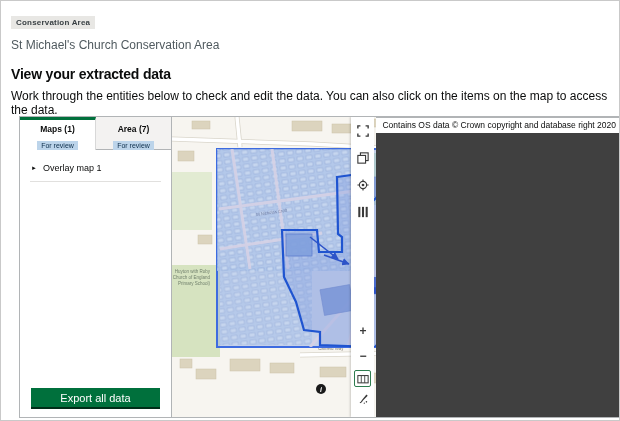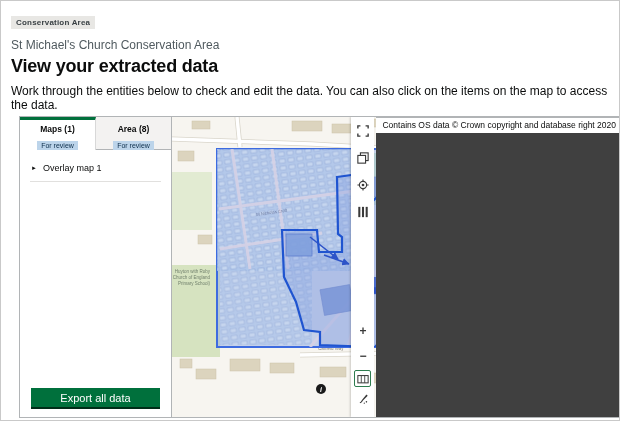--- a/index.html
+++ b/index.html
@@ -12,21 +12,21 @@
     color:#0b0c0c;
     overflow:hidden;
   }
   
   .header { position:absolute; left:10px; top:10px; right:10px; }
   .gov-tag-grey {
     display:inline-block; background:#e8e7e4; color:#383f43;
     font-size:8px; font-weight:bold; padding:2px 5px; letter-spacing:.2px;
   }
   .caption { margin-top:9px; font-size:12px; color:#505a5f; }
-  .page-title { margin-top:4px; font-size:18px; font-weight:bold; letter-spacing:-.2px; }
+  .page-title { margin-top:14px; font-size:14px; font-weight:bold; letter-spacing:-.2px; }
   .intro { margin-top:7px; font-size:12px; color:#0b0c0c; }
 
   
   .main-box {
     position:absolute; left:18px; top:115px; width:604px; height:302px;
     border:1px solid #b1b4b6; background:#404040;
     display:flex; flex-direction:row;
   }
   .main-row { flex:1; display:flex; min-height:0; }
 
@@ -93,21 +93,21 @@
 <div class="main-box">
   <div class="main-row">
 
     <div class="panel">
       <div class="tabs">
         <div class="tab tab-active">
           <span class="tab-label">Maps (1)</span>
           <span class="gov-tag-blue">For review</span>
         </div>
         <div class="tab tab-inactive">
-          <span class="tab-label">Area (8)</span>
+          <span class="tab-label">Area (7)</span>
           <span class="gov-tag-blue">For review</span>
         </div>
       </div>
       <div class="panel-list">
         <div class="list-item">
           <span class="disclosure">►</span>
           <span>Overlay map 1</span>
         </div>
         <div class="item-divider"></div>
       </div>

